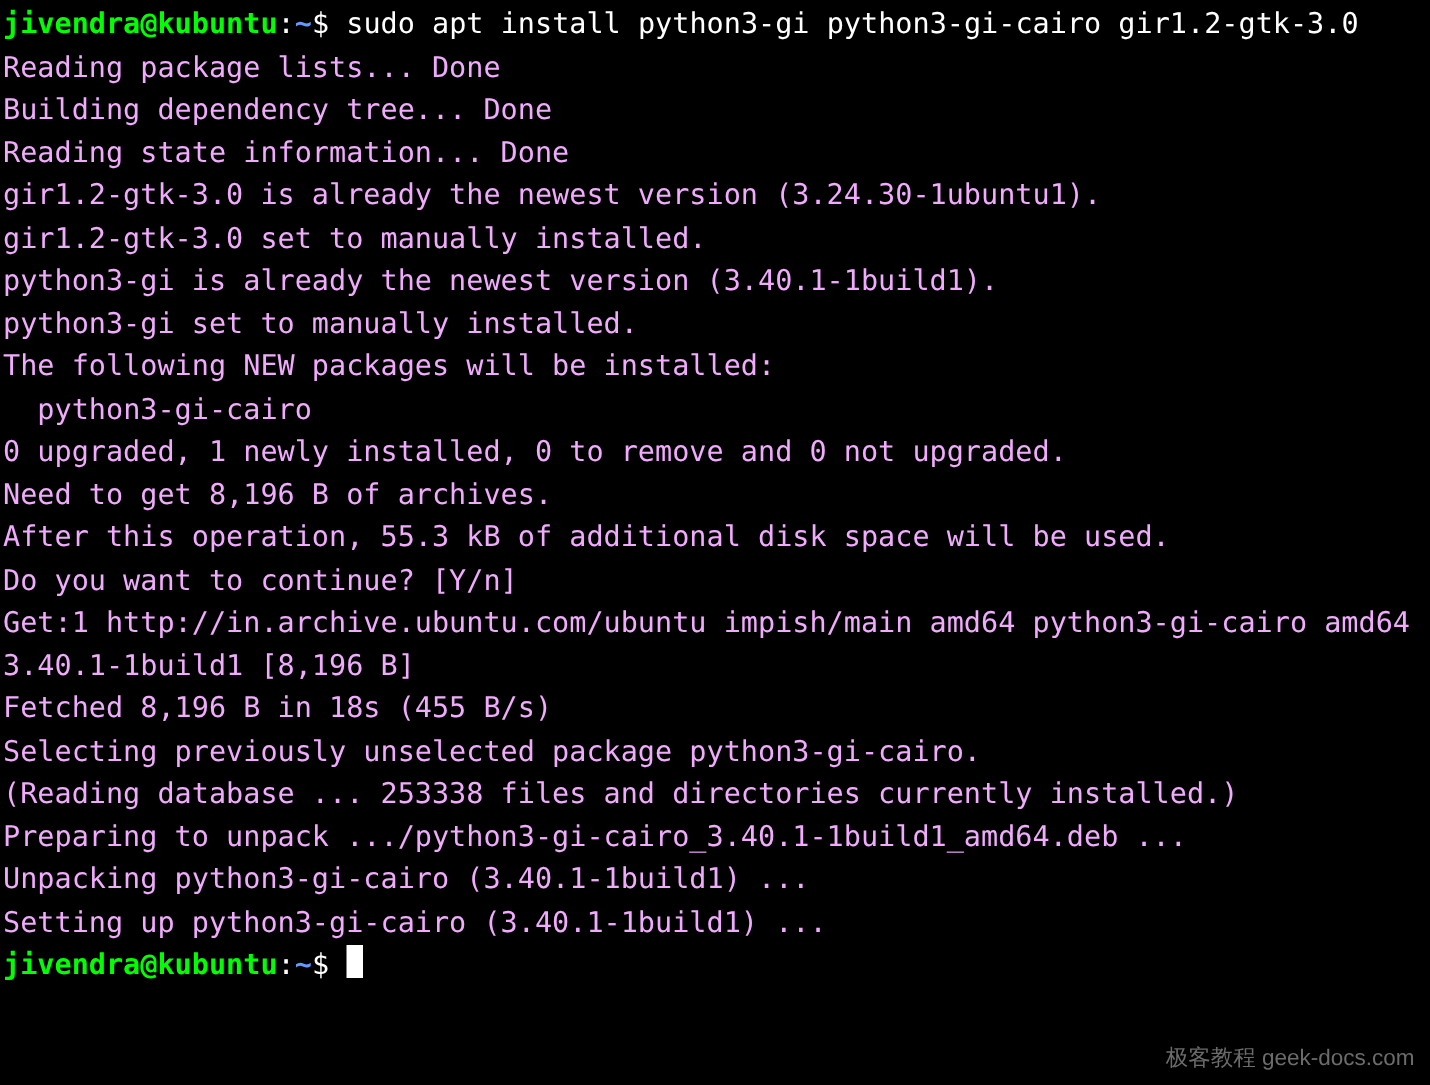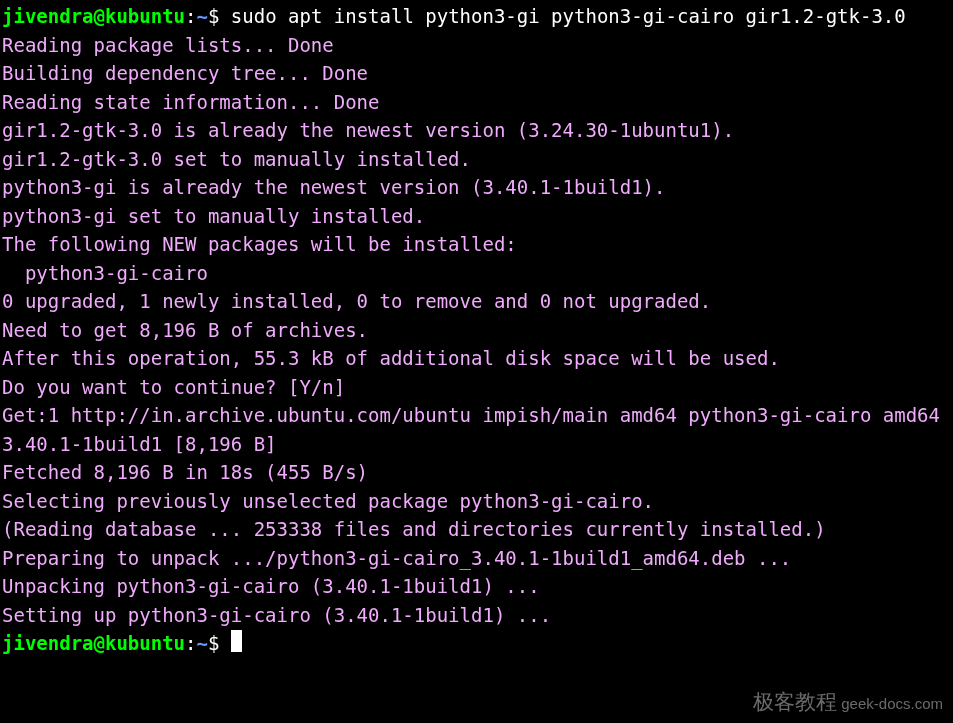--- a/index.html
+++ b/index.html
@@ -57,21 +57,21 @@
     .watermark {
       position: absolute;
       bottom: 6px;
       right: 10px;
       color: #999999;
       font-size: 15px;
       font-family: sans-serif;
       opacity: 0.7;
     }
     .watermark-cn {
-      font-size: 21px;
+      font-size: 15px;
     }
   </style>
 </head>
 <body>
 
 <div class="terminal"><span class="line"><span class="user-host">jivendra@kubuntu</span><span class="colon">:</span><span class="path">~</span><span class="prompt-end">$ </span><span class="command">sudo apt install python3-gi python3-gi-cairo gir1.2-gtk-3.0</span></span><span id="output-block"><span class="line output">Reading package lists... Done</span><span class="line output">Building dependency tree... Done</span><span class="line output">Reading state information... Done</span><span class="line output">gir1.2-gtk-3.0 is already the newest version (3.24.30-1ubuntu1).</span><span class="line output">gir1.2-gtk-3.0 set to manually installed.</span><span class="line output">python3-gi is already the newest version (3.40.1-1build1).</span><span class="line output">python3-gi set to manually installed.</span><span class="line output">The following NEW packages will be installed:</span><span class="line output">  python3-gi-cairo</span><span class="line output">0 upgraded, 1 newly installed, 0 to remove and 0 not upgraded.</span><span class="line output">Need to get 8,196 B of archives.</span><span class="line output">After this operation, 55.3 kB of additional disk space will be used.</span><span class="line output">Do you want to continue? [Y/n]</span><span class="line output">Get:1 http://in.archive.ubuntu.com/ubuntu impish/main amd64 python3-gi-cairo amd64 3.40.1-1build1 [8,196 B]</span><span class="line output">Fetched 8,196 B in 18s (455 B/s)</span><span class="line output">Selecting previously unselected package python3-gi-cairo.</span><span class="line output">(Reading database ... 253338 files and directories currently installed.)</span><span class="line output">Preparing to unpack .../python3-gi-cairo_3.40.1-1build1_amd64.deb ...</span><span class="line output">Unpacking python3-gi-cairo (3.40.1-1build1) ...</span><span class="line output">Setting up python3-gi-cairo (3.40.1-1build1) ...</span></span><span class="line"><span class="user-host">jivendra@kubuntu</span><span class="colon">:</span><span class="path">~</span><span class="prompt-end">$ </span><span class="cursor"></span></span></div>
 
 <div class="watermark"><span class="watermark-cn">极客教程</span><span> geek-docs.com</span></div>
 
 </body></html>

